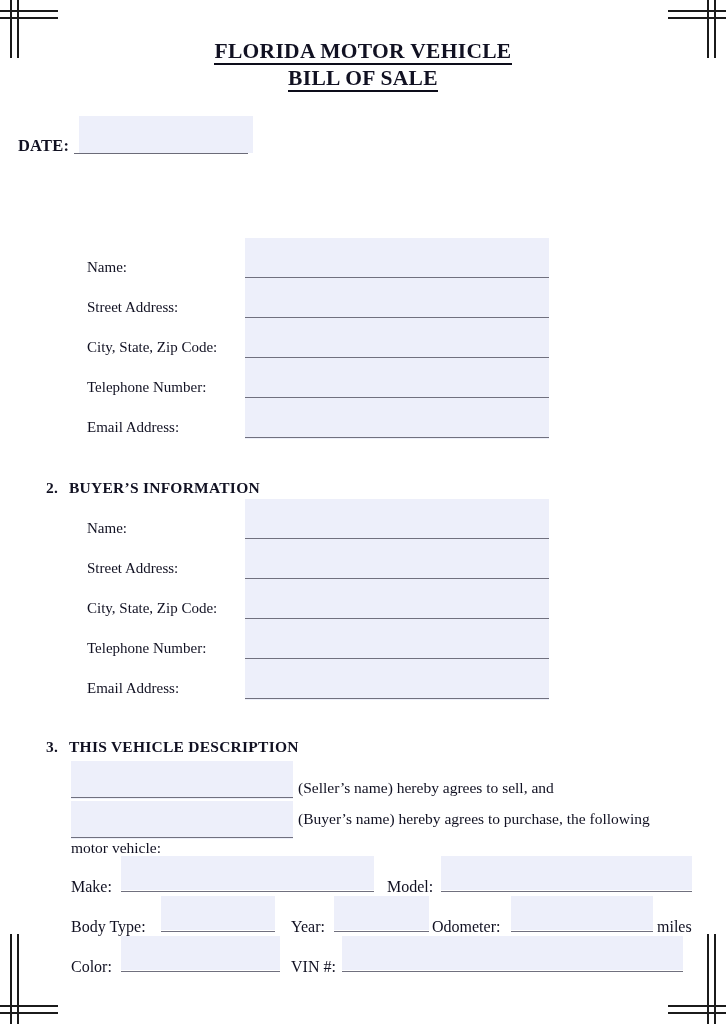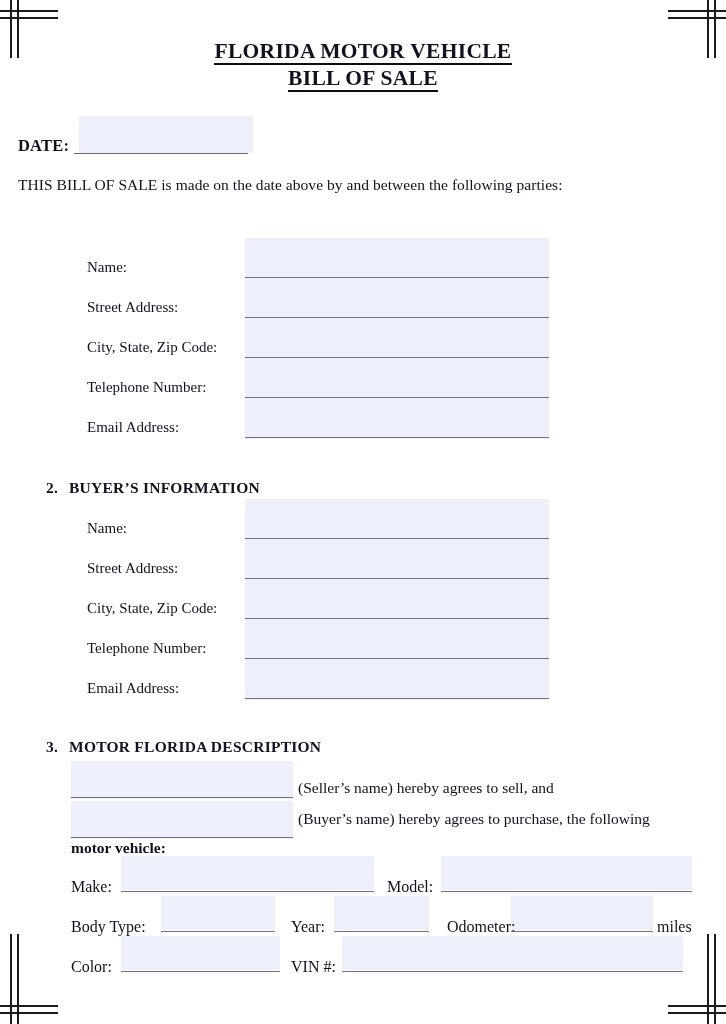--- a/index.html
+++ b/index.html
@@ -210,21 +210,20 @@
     <div class="title-block">
       <div class="title-line"><span>FLORIDA MOTOR VEHICLE</span></div>
       <div class="title-line"><span>BILL OF SALE</span></div>
     </div>
 
     <div class="date-fill"></div>
     <div class="date-row">
       <span class="date-label">DATE:</span><span class="date-blank"></span>
     </div>
 
-    <div class="intro">THIS BILL OF SALE is made on the date above by and between the following parties:</div>
 
 
     <div class="party-block" style="top:238px; height:201px;">
       <div class="party-fill" style="top:0px; height:201px;"></div>
 
       <div class="field-row" style="top:0px;">
         <span class="field-label">Name:</span>
         <span class="field-rule"></span>
       </div>
       <div class="field-row" style="top:40px;">
@@ -268,51 +267,51 @@
         <span class="field-label">Telephone Number:</span>
         <span class="field-rule"></span>
       </div>
       <div class="field-row" style="top:160px;">
         <span class="field-label">Email Address:</span>
         <span class="field-rule"></span>
       </div>
     </div>
 
     <div class="section-head" style="left:46px; top:738px;">
-      <span class="sec-num">3.</span><span>MOTOR FLORIDA DESCRIPTION</span>
+      <span class="sec-num">3.</span><span>THIS VEHICLE DESCRIPTION</span>
     </div>
 
     <div class="veh-name-fill" style="top:761px; height:38px;"></div>
     <div class="veh-name-rule" style="top:797px;"></div>
     <div class="veh-text" style="left:298px; top:779px;">(Seller’s name) hereby agrees to sell, and</div>
 
     <div class="veh-name-fill" style="top:801px; height:38px;"></div>
     <div class="veh-name-rule" style="top:837px;"></div>
     <div class="veh-text" style="left:298px; top:810px;">(Buyer’s name) hereby agrees to purchase, the following</div>
 
-    <div class="veh-text" style="left:71px; top:839px;font-weight:bold;">motor vehicle:</div>
+    <div class="veh-text" style="left:71px; top:839px;">motor vehicle:</div>
 
     <div class="vfill" style="left:121px; top:856px; width:253px; height:34px;"></div>
     <div class="vlabel" style="left:71px; top:878px;">Make:</div>
     <div class="vrule" style="left:121px; top:891px; width:253px;"></div>
 
     <div class="vfill" style="left:441px; top:856px; width:251px; height:34px;"></div>
     <div class="vlabel" style="left:387px; top:878px;">Model:</div>
     <div class="vrule" style="left:441px; top:891px; width:251px;"></div>
 
     <div class="vfill" style="left:161px; top:896px; width:114px; height:34px;"></div>
     <div class="vlabel" style="left:71px; top:918px;">Body Type:</div>
     <div class="vrule" style="left:161px; top:931px; width:114px;"></div>
 
     <div class="vfill" style="left:334px; top:896px; width:95px; height:34px;"></div>
     <div class="vlabel" style="left:291px; top:918px;">Year:</div>
     <div class="vrule" style="left:334px; top:931px; width:95px;"></div>
 
     <div class="vfill" style="left:511px; top:896px; width:142px; height:34px;"></div>
-    <div class="vlabel" style="left:447px; top:918px;">Odometer:</div>
+    <div class="vlabel" style="left:432px; top:918px;">Odometer:</div>
     <div class="vrule" style="left:511px; top:931px; width:142px;"></div>
     <div class="vlabel" style="left:657px; top:918px;">miles</div>
 
     <div class="vfill" style="left:121px; top:936px; width:159px; height:34px;"></div>
     <div class="vlabel" style="left:71px; top:958px;">Color:</div>
     <div class="vrule" style="left:121px; top:971px; width:159px;"></div>
 
     <div class="vfill" style="left:342px; top:936px; width:341px; height:34px;"></div>
     <div class="vlabel" style="left:291px; top:958px;">VIN #:</div>
     <div class="vrule" style="left:342px; top:971px; width:341px;"></div>

